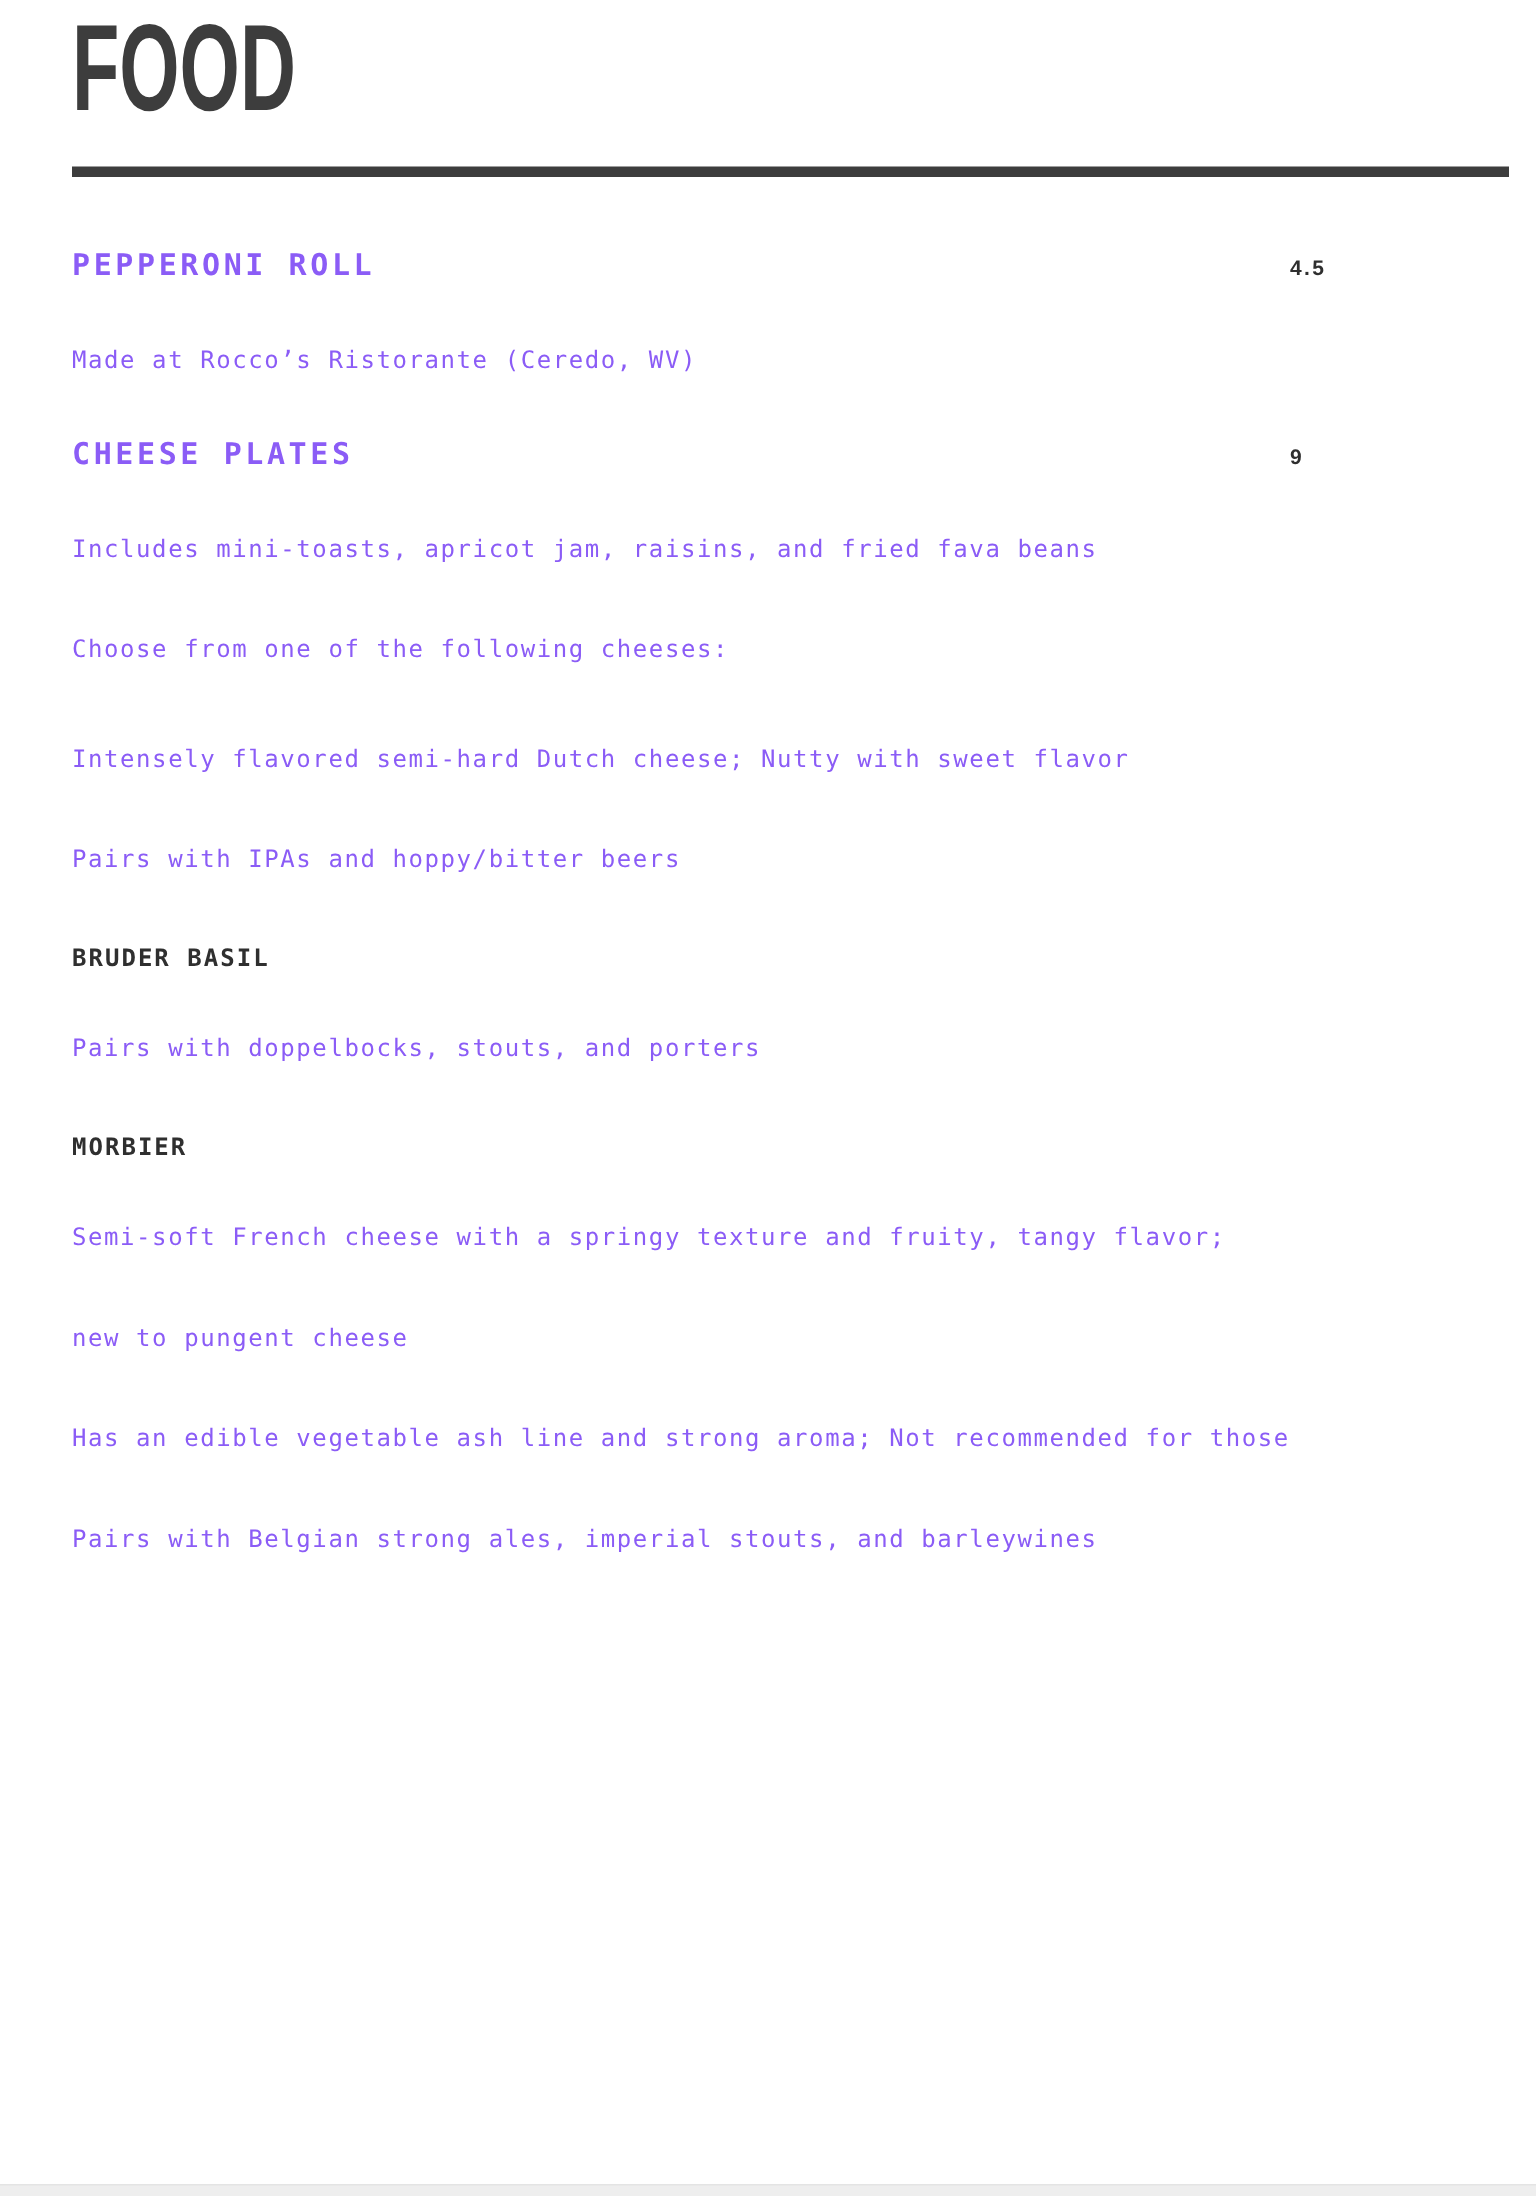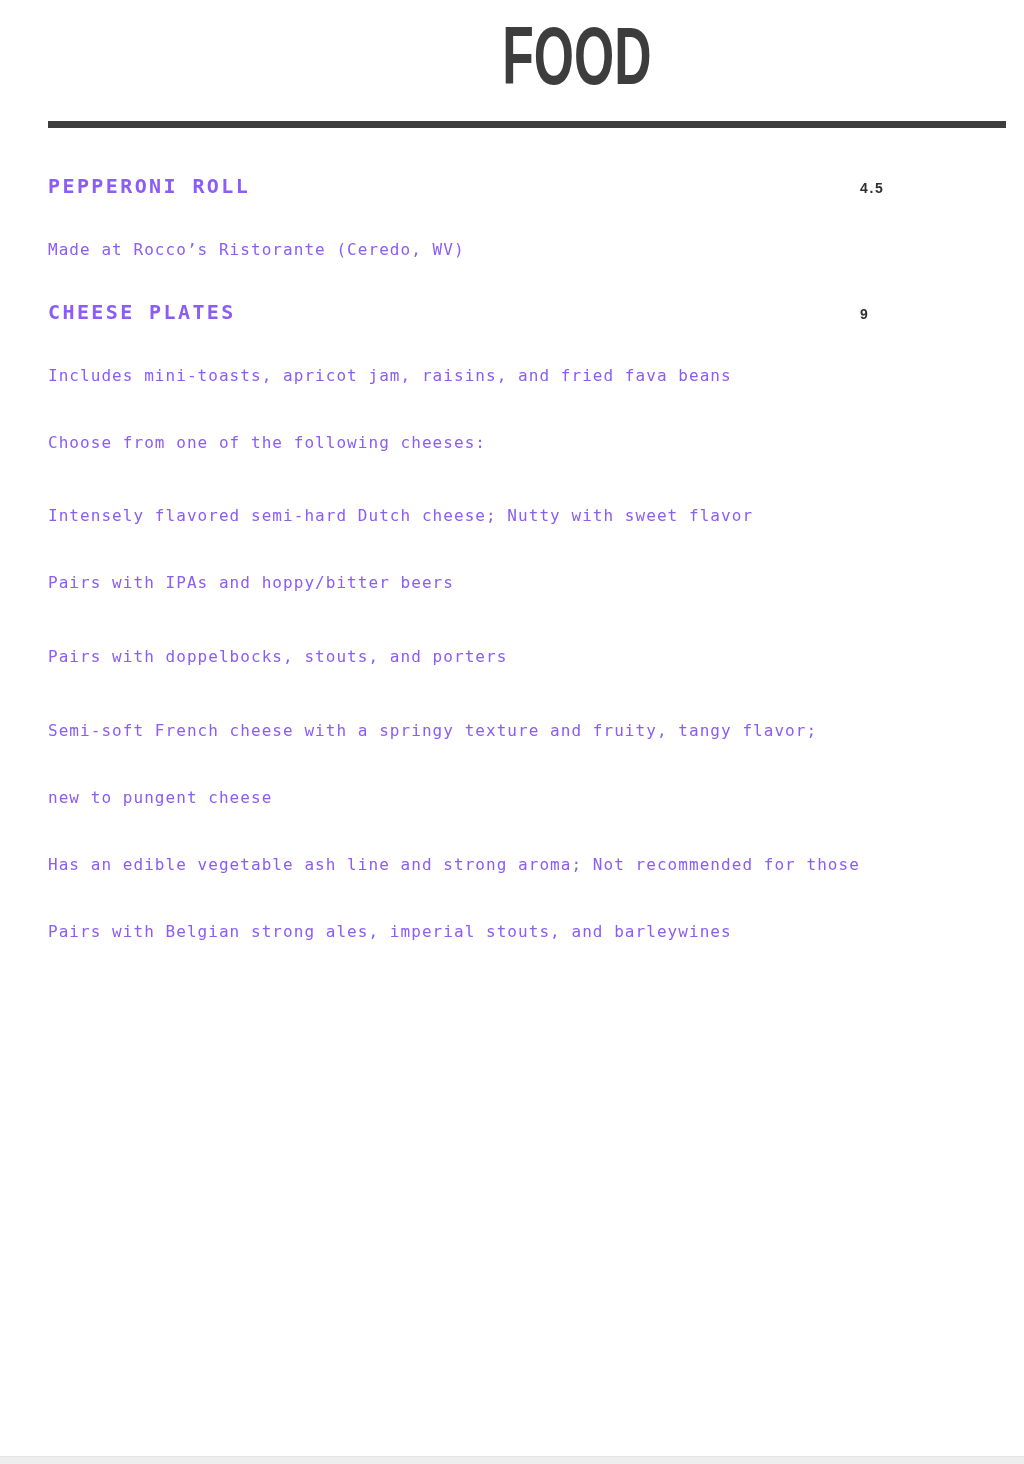--- a/index.html
+++ b/index.html
@@ -27,22 +27,21 @@
 
   .content {
     position: absolute;
     left: 48px;
     top: 0;
     width: 958px;
   }
 
   
   .masthead {
-    padding-top: 14px;
-    text-align: right;
+    padding-top: 4px;
   }
   .page-title {
     font-family: "Liberation Sans", "DejaVu Sans", sans-serif;
     font-weight: 700;
     font-size: 82px;
     line-height: 84px;
     color: #3d3d3d;
     letter-spacing: 0px;
     transform: scaleX(0.63);
     transform-origin: left top;
@@ -171,25 +170,27 @@
             <div class="desc-line">Choose from one of the following cheeses:</div>
           </div>
           <div class="subitem-list">
             <div class="subitem">
               <div class="item-desc subitem-desc">
                 <div class="desc-line">Intensely flavored semi-hard Dutch cheese; Nutty with sweet flavor</div>
                 <div class="desc-line">Pairs with IPAs and hoppy/bitter beers</div>
               </div>
             </div>
             <div class="subitem">
+              <div class="subitem-name">BRUDER BASIL</div>
               <div class="item-desc subitem-desc">
                 <div class="desc-line">Pairs with doppelbocks, stouts, and porters</div>
               </div>
             </div>
             <div class="subitem">
+              <div class="subitem-name">MORBIER</div>
               <div class="item-desc subitem-desc">
                 <div class="desc-line">Semi-soft French cheese with a springy texture and fruity, tangy flavor;</div>
                 <div class="desc-line">new to pungent cheese</div>
                 <div class="desc-line">Has an edible vegetable ash line and strong aroma; Not recommended for those</div>
                 <div class="desc-line">Pairs with Belgian strong ales, imperial stouts, and barleywines</div>
               </div>
             </div>
           </div>
         </div>
       </div>

